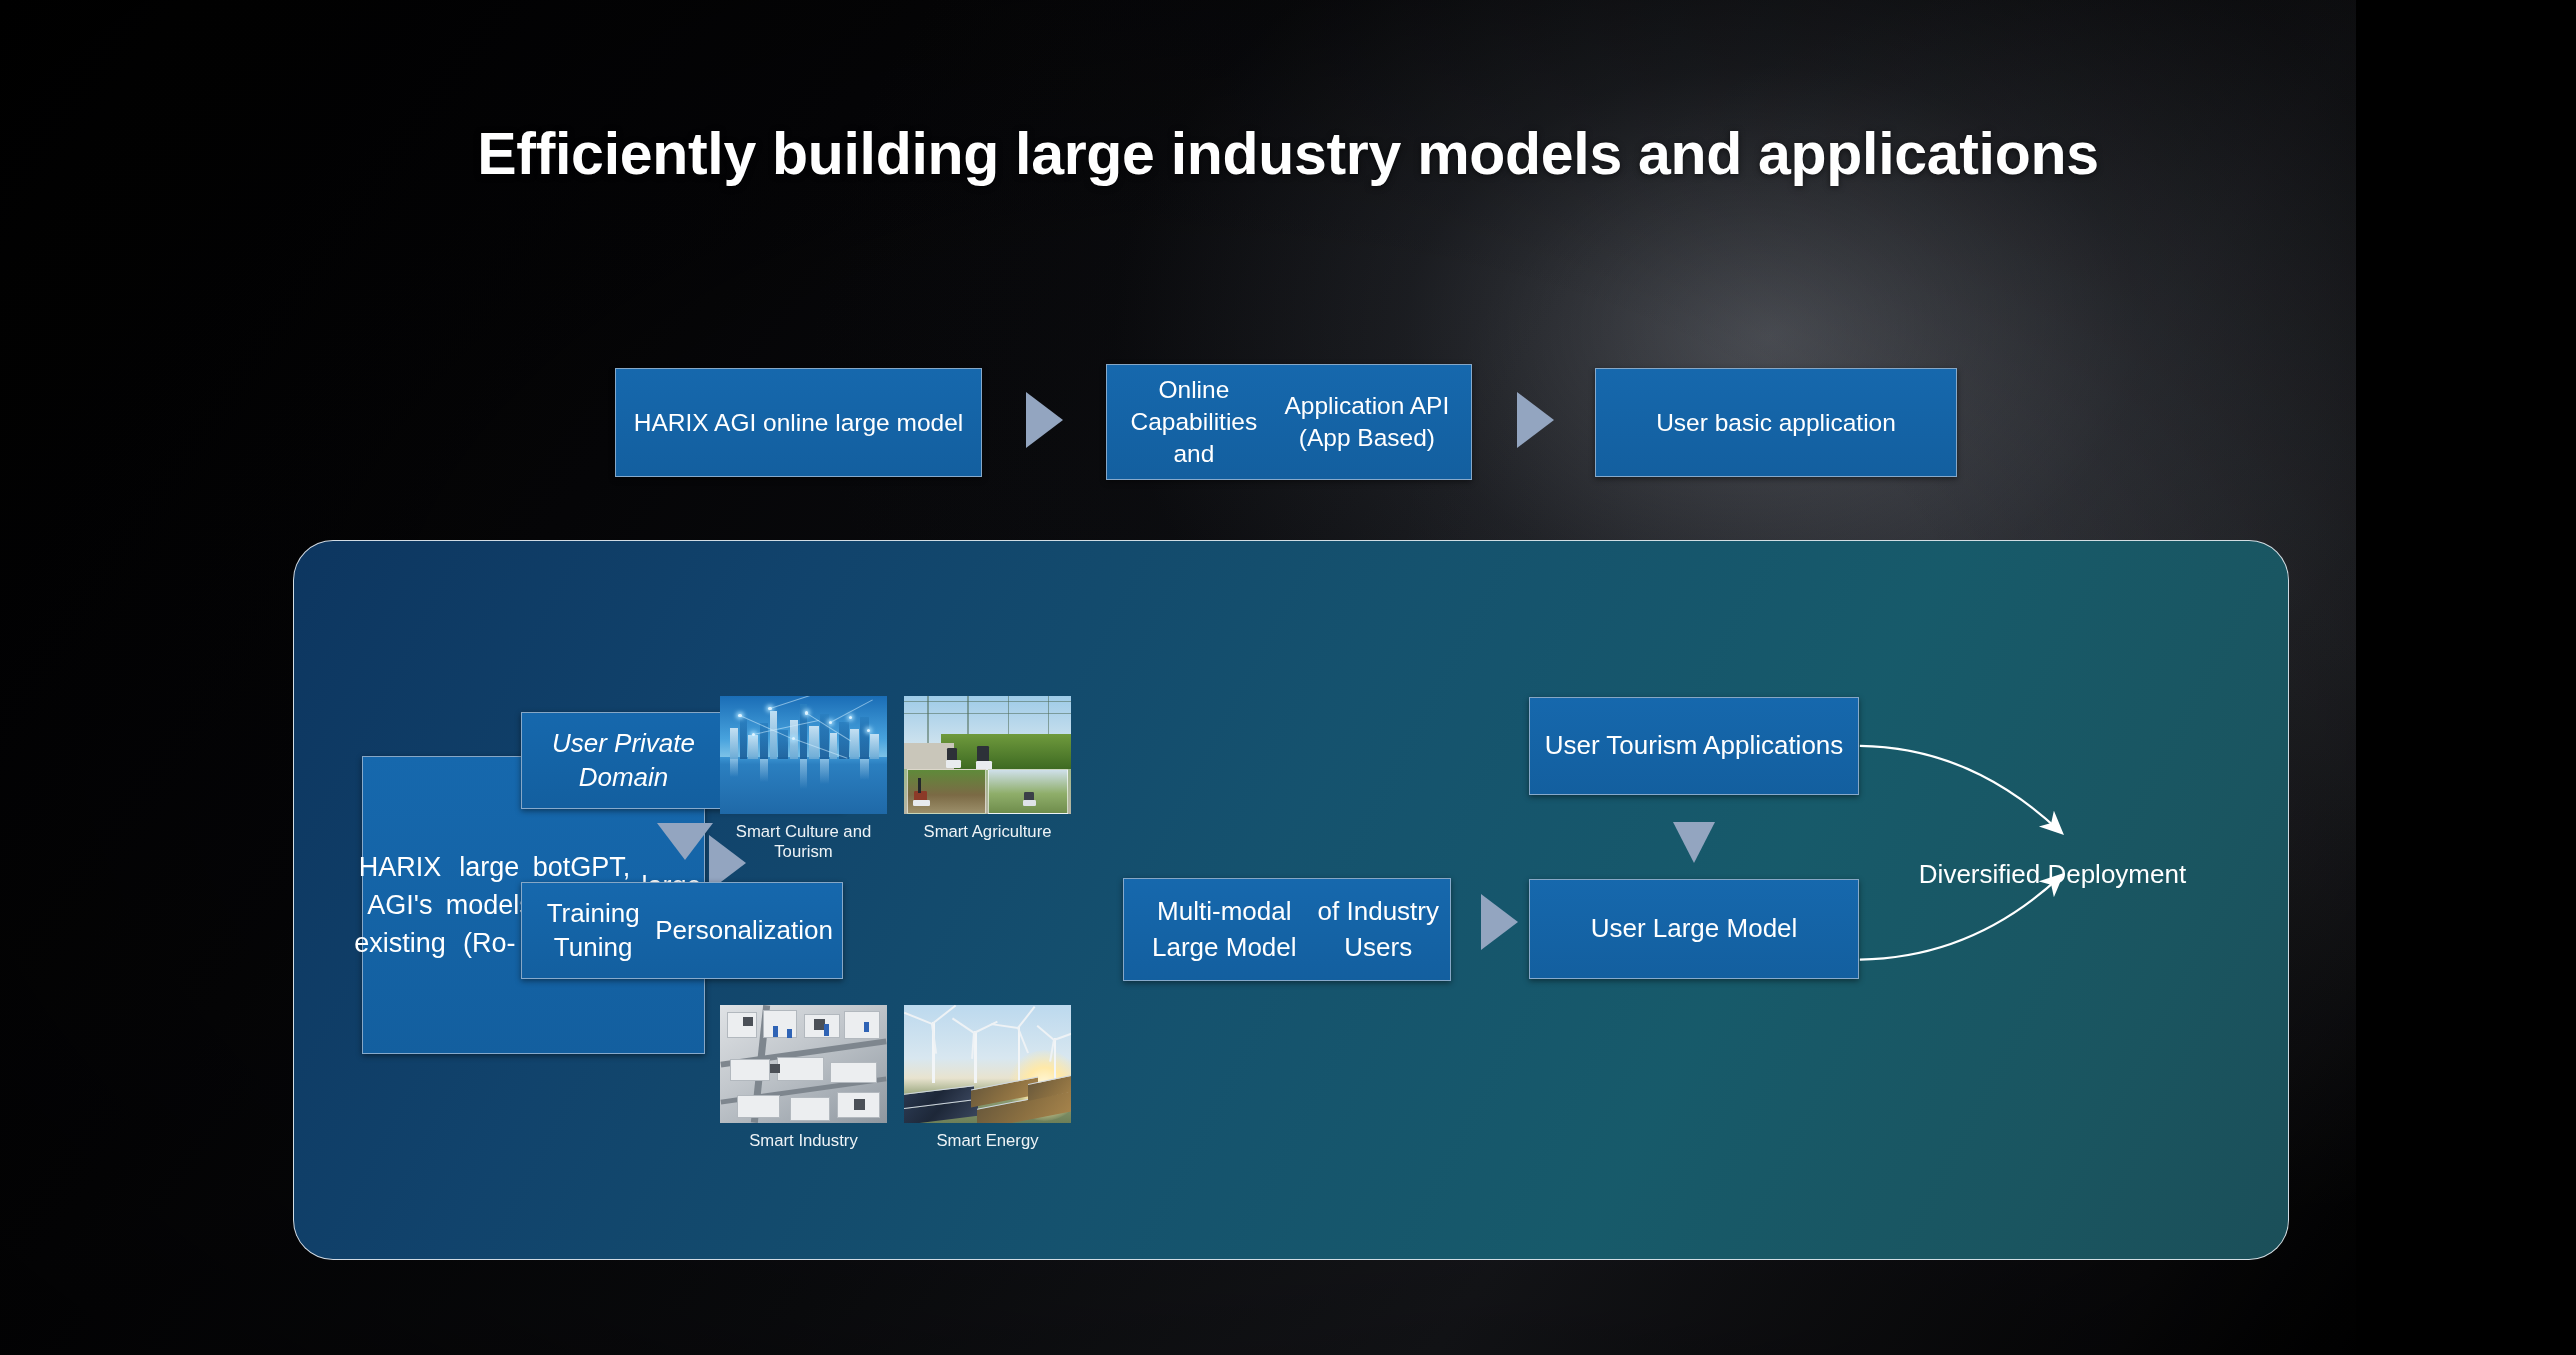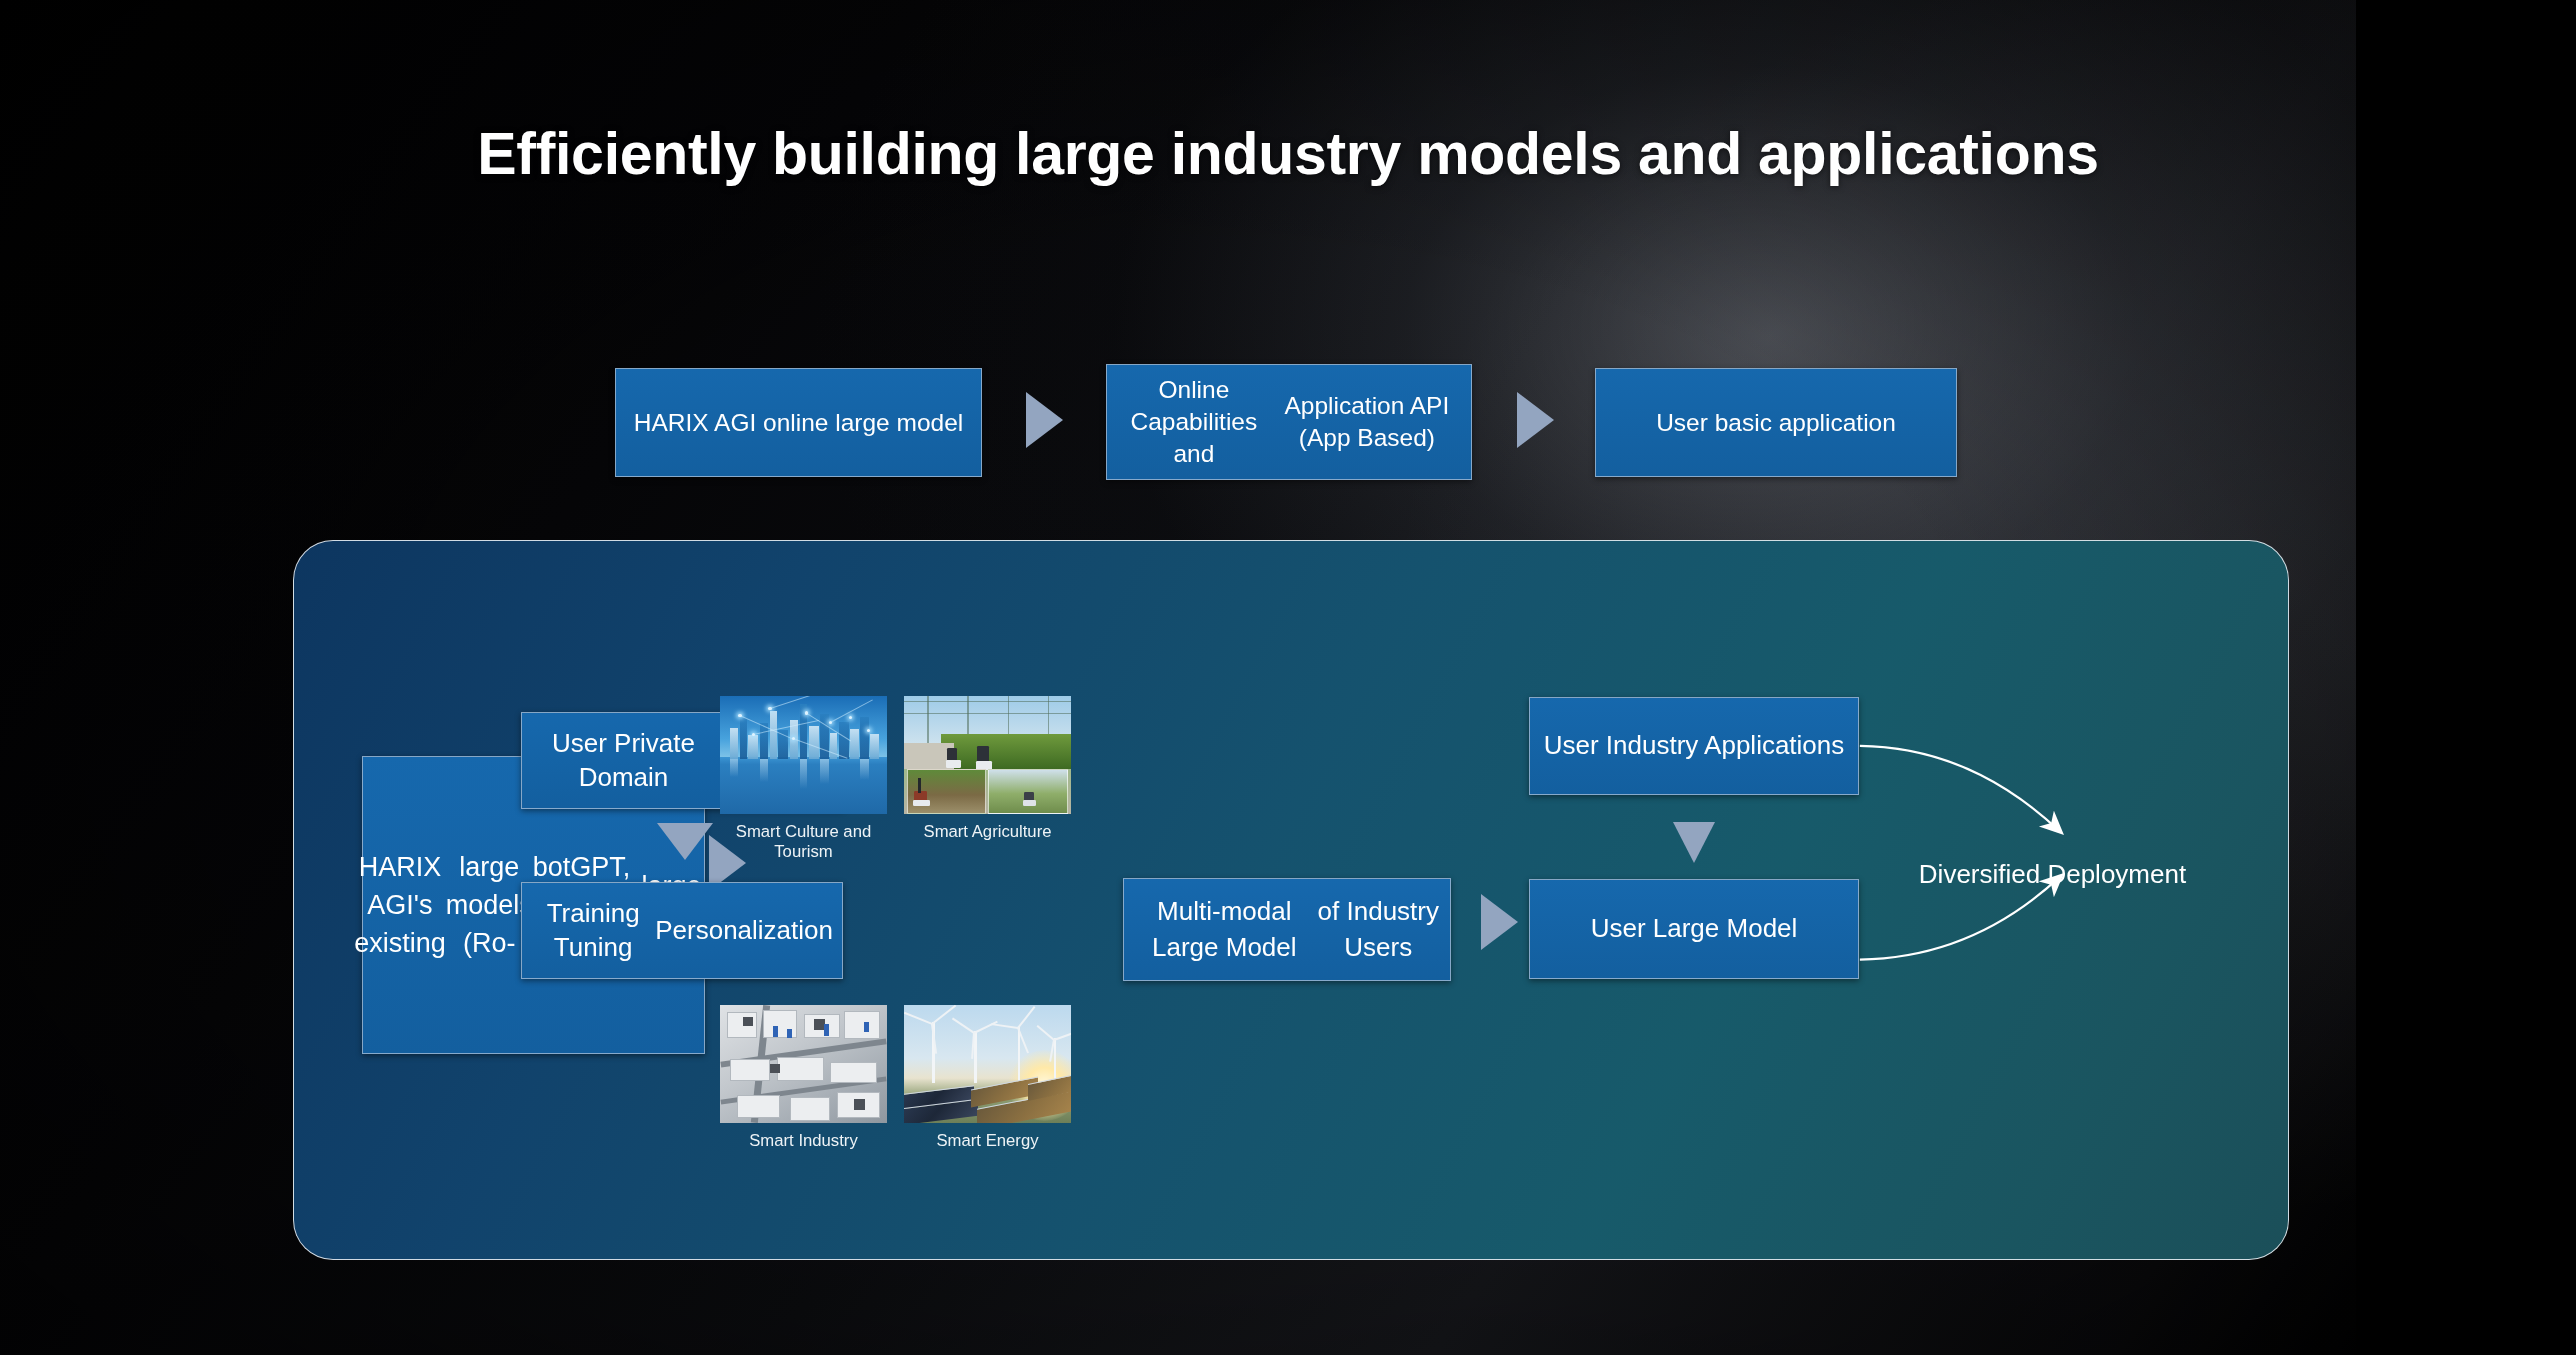--- a/index.html
+++ b/index.html
@@ -95,21 +95,21 @@
   #panel-heading {
     position:absolute; left:0; top:32px; width:1996px;
     text-align:center; color:#ffffff;
     font-size:32px; line-height:1.38; font-weight:400;
   }
 
   
   #box-existing   { left:68px;  top:171px; width:343px; height:298px; font-size:27px; line-height:1.42;margin-top:44px; }
   .panel-abs      { position:absolute; }
 
-  #box-dataset    { left:227px;  top:171px; width:322px; height:97px; font-size:26px; }
+  #box-dataset    { left:227px;  top:171px; width:322px; height:97px; font-size:26px;font-style:italic; }
   #tri-col-down   { left:363px;  top:282px; }
   #box-training   { left:227px;  top:341px; width:322px; height:97px; font-size:26px; }
   #tri-main-left  { left:415px;  top:294px; }
 
   #thumb-tl { left:426px;  top:155px; width:167px; height:118px; }
   #thumb-tr { left:610px;  top:155px; width:167px; height:118px; }
   #thumb-bl { left:426px;  top:464px; width:167px; height:118px; }
   #thumb-br { left:610px;  top:464px; width:167px; height:118px; }
 
   .thumb { position:absolute; overflow:hidden; }
@@ -345,21 +345,21 @@
       </div>
     </div>
     <div class="thumb-cap" id="cap-br">Smart Energy</div>
 
     <div class="bbox panel-abs" id="box-multimodal">
         <div>Multi-modal Large Model</div>
         <div>of Industry Users</div>
       </div>
     <div class="tri-right panel-abs" id="tri-main-2"></div>
 
-    <div class="bbox panel-abs" id="box-industry-app">User Industry Applications</div>
+    <div class="bbox panel-abs" id="box-industry-app">User Tourism Applications</div>
     <div class="tri-down thin panel-abs" id="tri-right-down"></div>
     <div class="bbox panel-abs" id="box-user-model">User Large Model</div>
 
     <svg id="curve-svg" viewBox="0 0 3100 1118">
       <defs>
         <marker id="ah" markerWidth="12" markerHeight="12" refX="9" refY="5" orient="auto" markerUnits="strokeWidth">
           <path d="M0,0 L11,5 L0,10 L3,5 z" fill="#ffffff"></path>
         </marker>
       </defs>
       <path d="M2432,318 C2580,320 2680,392 2744,452" stroke="#ffffff" stroke-width="3.4" fill="none" marker-end="url(#ah)"></path>

